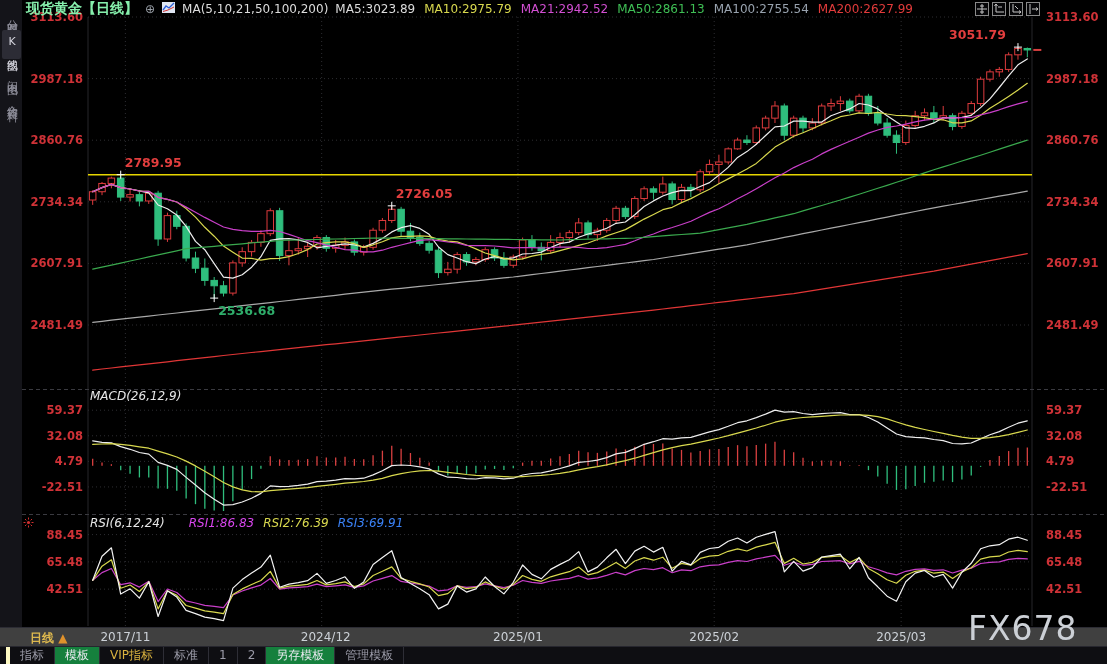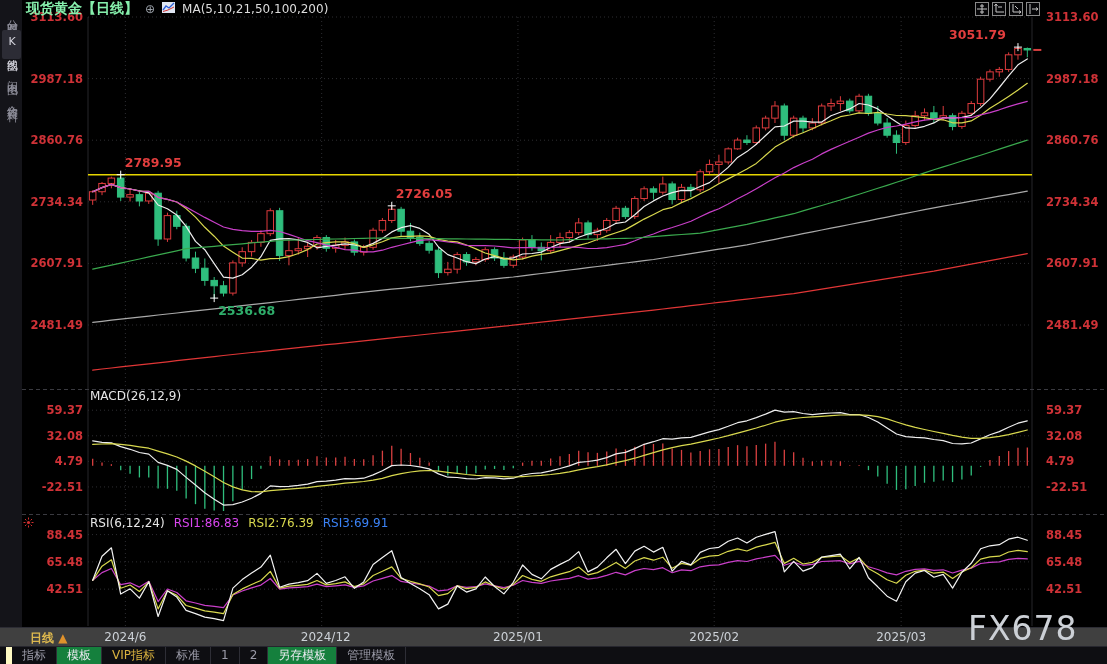--- a/index.html
+++ b/index.html
@@ -15,33 +15,33 @@
   .topbar{position:absolute;left:26px;top:1px;height:16px;display:flex;align-items:center;gap:7px;
           font-size:12px;white-space:nowrap;z-index:4;}
   .title{color:#86efac;font-weight:bold;font-size:14px;font-family:Liberation Serif, serif;}
   .linkicon{color:#9aa0a8;font-size:12px;}
   .ma-head{color:#dcdcdc;}
   #ma-items{display:flex;gap:9px;}
   .topicons{position:absolute;left:975px;top:2px;display:flex;gap:3px;z-index:4;}
   .ticon{width:14px;height:14px;border:1px solid #8a8a8a;background:#060608;display:flex;
          align-items:center;justify-content:center;box-sizing:border-box;cursor:pointer;}
   
-  .pane-label{position:absolute;left:90px;display:flex;gap:9px;font-size:12px;z-index:3;white-space:nowrap;}
+  .pane-label{position:absolute;left:90px;display:flex;gap:24px;font-size:12px;z-index:3;white-space:nowrap;font-style:italic;}
   .pane-label .pl-title{color:#e6e6e6;}
   
   .datebar{position:absolute;left:0;top:627px;width:1107px;height:19px;background:#404040;
            border-top:1px solid #2c2c34;box-sizing:border-box;z-index:2;}
   .period{position:absolute;left:30px;top:2px;font-size:12px;font-weight:bold;color:#ddb84e;cursor:pointer;}
   .period .arr{color:#e0922c;}
   .month{position:absolute;top:2px;font-size:12px;color:#ccd1d7;width:58px;text-align:center;}
   
   .tabbar{position:absolute;left:0;top:646px;width:1107px;height:18px;background:#0e0e12;
           border-top:1px solid #26262e;display:flex;align-items:stretch;padding-left:6px;box-sizing:border-box;z-index:10;}
   .tab{font-size:12px;color:#9b9ba8;padding:0 10px;line-height:16px;border-right:1px solid #2e2e36;cursor:pointer;}
-  .tab:first-child{border-left:6px solid #fef9c3;}
+  .tab:first-child{border-left:4px solid #fef9c3;}
   .tab.sel{background:#15803d;color:#e9e9ef;}
   .tab.vip{color:#d9b23f;}
   .watermark{position:absolute;left:968px;top:609px;font-size:33px;color:#ccd0d6;letter-spacing:1px;z-index:5;}
   #chart-svg{position:absolute;left:0;top:0;z-index:1;}
   .sunicon{position:absolute;left:23px;top:513px;z-index:3;}
 </style>
 </head>
 <body>
 
 <div id="app">
@@ -436,20 +436,28 @@
     <span class="title">现货黄金【日线】</span>
     <span class="linkicon">⊕</span>
     <span>
       <svg width="13" height="11">
           <rect x="0" y="0" width="13" height="11" fill="#dfe6f2"></rect>
         <polyline points="1,8 4,4 7,6 12,1" fill="none" stroke="#2b5fd9" stroke-width="1.3"></polyline>
         <polyline points="1,9.5 6,8 12,5" fill="none" stroke="#d23333" stroke-width="1"></polyline>
         </svg>
     </span>
     <span class="ma-head">MA(5,10,21,50,100,200)</span>
+    <span id="ma-items">
+        <span style="color: rgb(220, 220, 220);">MA5:3023.89</span>
+        <span style="color: rgb(216, 216, 78);">MA10:2975.79</span>
+        <span style="color: rgb(210, 79, 210);">MA21:2942.52</span>
+        <span style="color: rgb(63, 191, 85);">MA50:2861.13</span>
+        <span style="color: rgb(152, 162, 174);">MA100:2755.54</span>
+        <span style="color: rgb(226, 59, 59);">MA200:2627.99</span>
+      </span>
   </div>
 
   <div class="topicons" id="topicons">
       <div class="ticon">
         <svg width="12" height="12">
           <line x1="6" y1="1" x2="6" y2="11" stroke="#c5c5c5"></line>
           <line x1="1" y1="6" x2="11" y2="6" stroke="#c5c5c5"></line>
           <line x1="4" y1="3" x2="8" y2="3" stroke="#c5c5c5"></line>
           <line x1="4" y1="9" x2="8" y2="9" stroke="#c5c5c5"></line>
         </svg>
@@ -507,21 +515,21 @@
           <line x1="3.4" y1="7.6" x2="2" y2="9"></line>
       </g>
     </svg>
   </div>
 
   <div class="datebar">
     <span class="period">
       <span>日线</span>
       <span class="arr">▲</span>
     </span>
-    <span id="date-months"><span class="month" style="left: 96.3861px;">2024/6</span><span class="month" style="left: 292.663px; text-align: right;">2024/12</span><span class="month" style="left: 488.941px;">2025/01</span><span class="month" style="left: 685.218px;">2025/02</span><span class="month" style="left: 872.149px;">2025/03</span></span>
+    <span id="date-months"><span class="month" style="left: 96.3861px;">2017/11</span><span class="month" style="left: 292.663px; text-align: right;">2024/12</span><span class="month" style="left: 488.941px;">2025/01</span><span class="month" style="left: 685.218px;">2025/02</span><span class="month" style="left: 872.149px;">2025/03</span></span>
   </div>
 
   <div class="tabbar" id="tabbar">
       <div class="tab">指标</div>
       <div class="tab sel">模板</div>
       <div class="tab vip">VIP指标</div>
       <div class="tab">标准</div>
       <div class="tab">1</div>
       <div class="tab">2</div>
       <div class="tab sel">另存模板</div>

